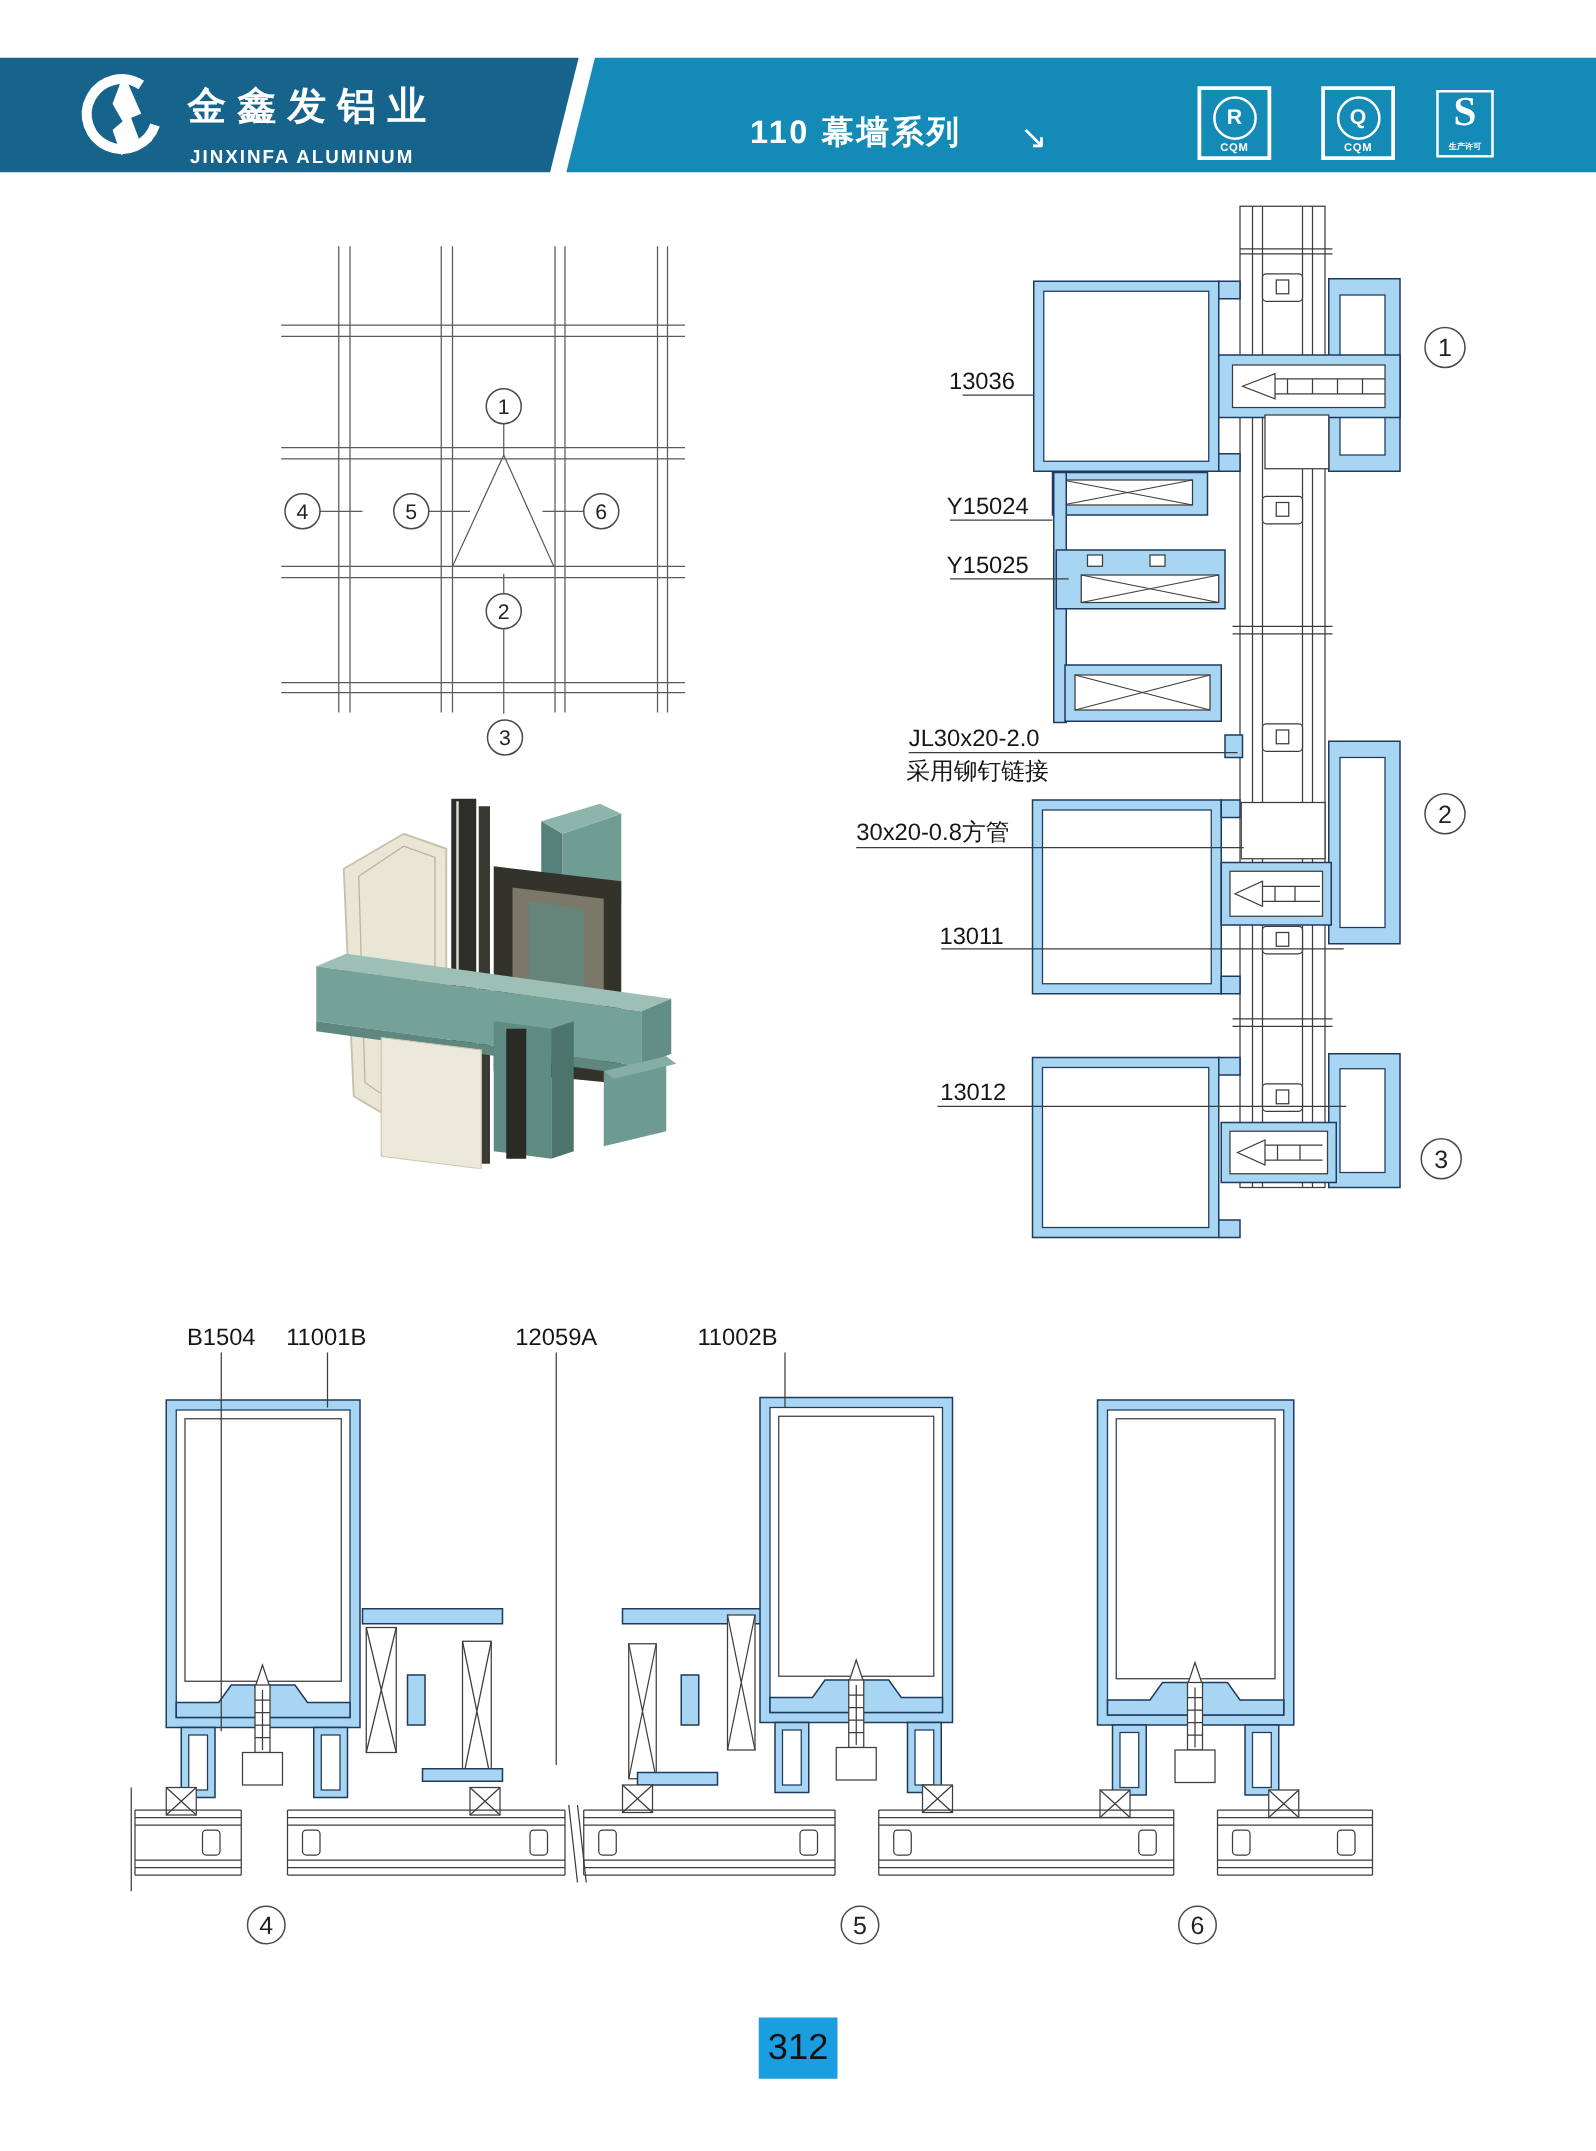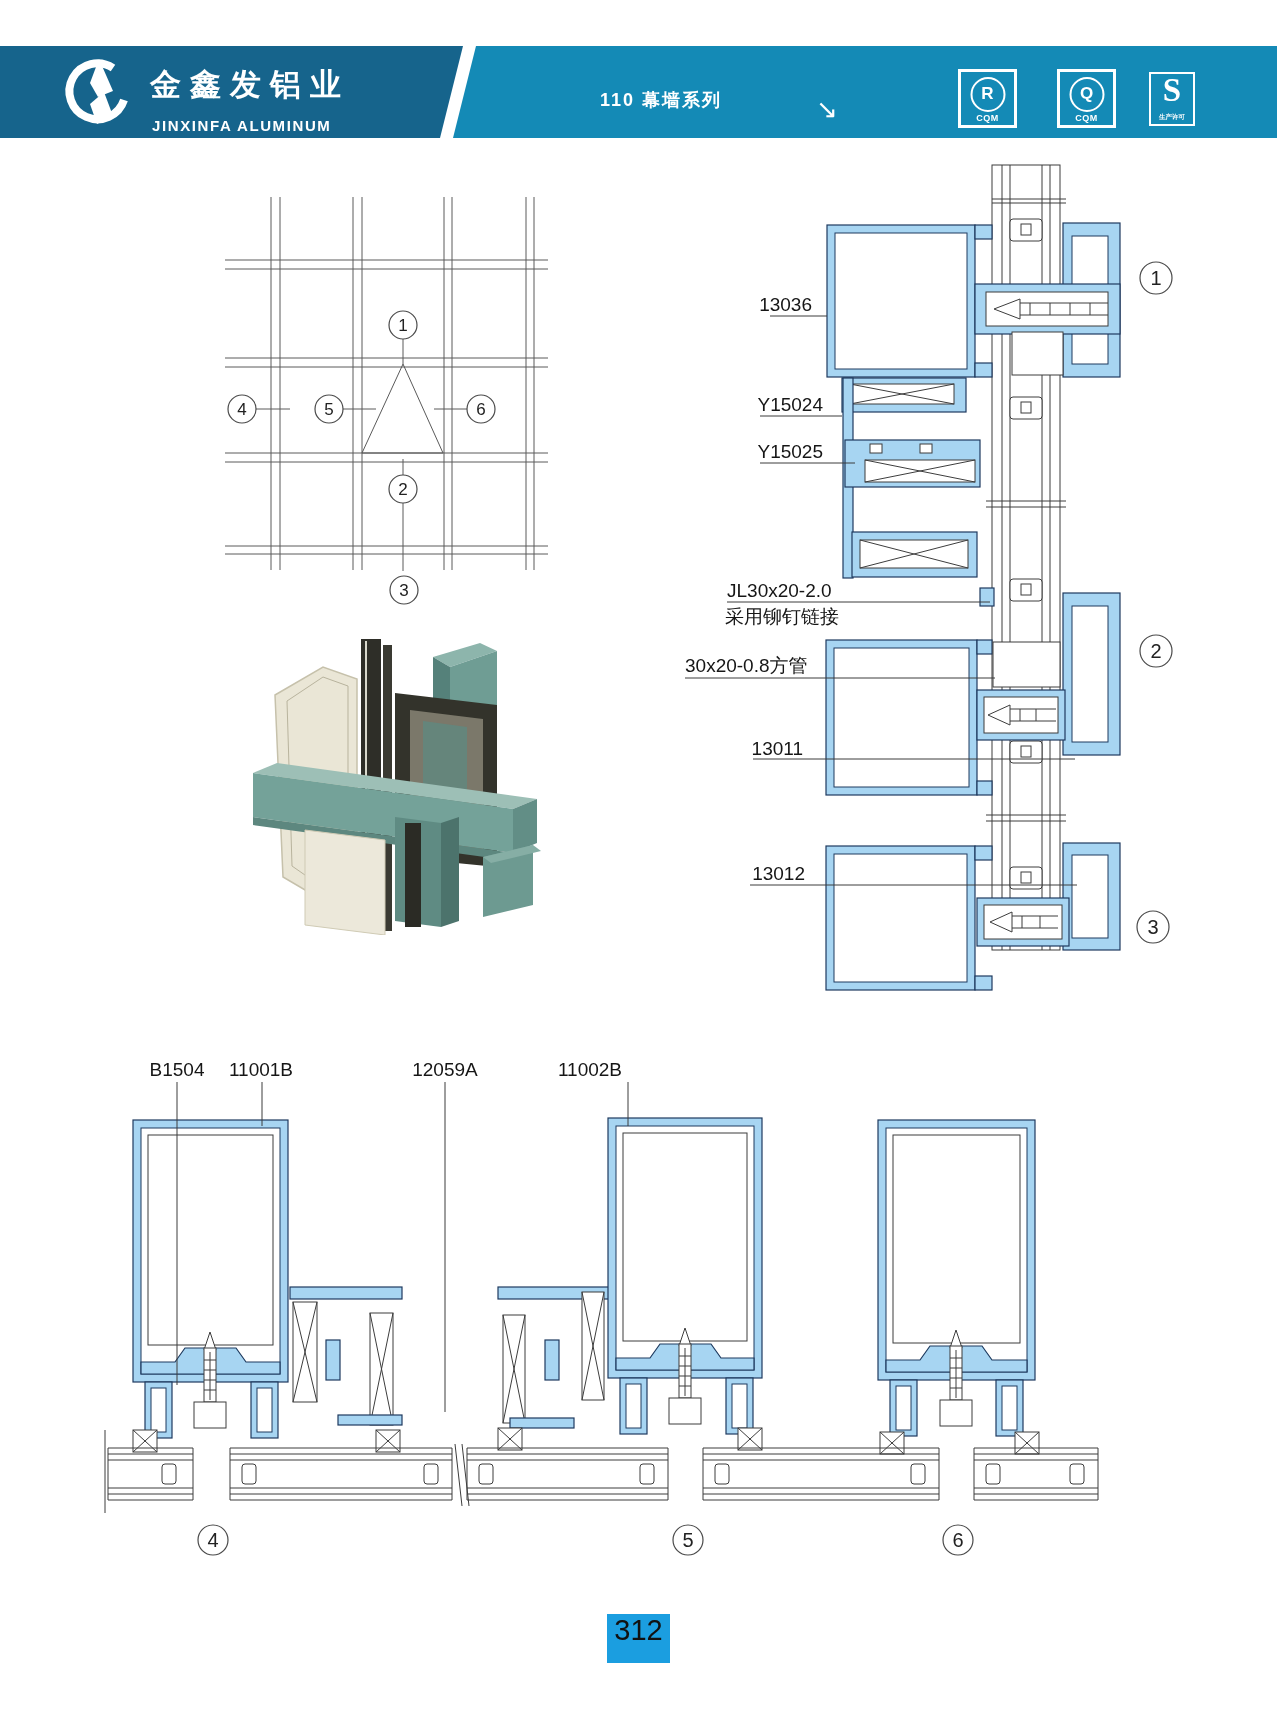--- a/index.html
+++ b/index.html
@@ -4,21 +4,21 @@
 <style>
   html,body{margin:0;padding:0;background:#888;}
   #page{position:relative;width:1277px;height:1721px;background:#fff;margin:0 auto;
         font-family:"Liberation Sans",sans-serif;overflow:hidden;}
   
   #band-svg{position:absolute;left:0;top:46px;}
   .hdr-abs{position:absolute;color:#fff;}
   #logo-wrap{left:62px;top:56px;width:72px;height:78px;}
   #company-cn{left:150px;top:64px;font-size:31px;font-weight:bold;letter-spacing:9px;white-space:nowrap;}
   #company-en{left:152px;top:104px;font-size:15px;font-weight:bold;letter-spacing:1.6px;white-space:nowrap;margin-top:13px;}
-  #series-title{left:600px;top:88px;font-size:18px;font-weight:bold;letter-spacing:2px;white-space:nowrap;}
+  #series-title{left:600px;top:88px;font-size:26px;font-weight:bold;letter-spacing:2px;white-space:nowrap;}
   #title-arrow{left:816px;top:94px;font-size:26px;}
   .badge{position:absolute;top:69px;width:59px;height:59px;border:3px solid #fff;box-sizing:border-box;}
   .badge .ring{position:absolute;left:50%;top:5px;transform:translateX(-50%);width:35px;height:35px;
                border:2.5px solid #fff;border-radius:50%;box-sizing:border-box;
                color:#fff;font-weight:bold;font-size:17px;text-align:center;line-height:30px;}
   .badge .cap{position:absolute;left:0;right:0;bottom:2px;text-align:center;color:#fff;
               font-size:9px;font-weight:bold;letter-spacing:.5px;}
   #badge-1{left:958px;}
   #badge-2{left:1057px;}
   #badge-3{left:1149px;top:72px;width:46px;height:54px;border-width:2.5px;}
@@ -31,21 +31,21 @@
   .ln{stroke:#3d3d3d;stroke-width:1;fill:none;}
   .lnw{fill:#fff;stroke:#3d3d3d;stroke-width:1;}
   .bl{fill:#A7D5F2;stroke:#1E3A5F;stroke-width:1.2;}
   .whl{fill:#fff;stroke:#1E3A5F;stroke-width:1;}
   .circ{fill:#fff;stroke:#4a4a4a;stroke-width:1.2;}
   text.lbl{font-family:"Liberation Sans",sans-serif;font-size:19px;fill:#161616;}
   text.cnum{font-family:"Liberation Sans",sans-serif;font-size:20px;fill:#222;text-anchor:middle;}
   text.cnum-s{font-family:"Liberation Sans",sans-serif;font-size:17px;fill:#222;text-anchor:middle;}
   
   #page-num{position:absolute;left:607px;top:1614px;width:63px;height:49px;background:#1B9EE0;
-            color:#111;font-size:29px;display:flex;align-items:flex-start;justify-content:center;}
+            color:#111;font-size:29px;display:flex;align-items:center;justify-content:center;}
 </style>
 </head>
 <body>
 
 <div id="page">
 
   <svg id="band-svg" width="1277" height="92">
     <polygon points="0,0 463,0 440,92 0,92" fill="#16648C"></polygon>
     <polygon points="476,0 1277,0 1277,92 453,92" fill="#148AB6"></polygon>
   </svg>

